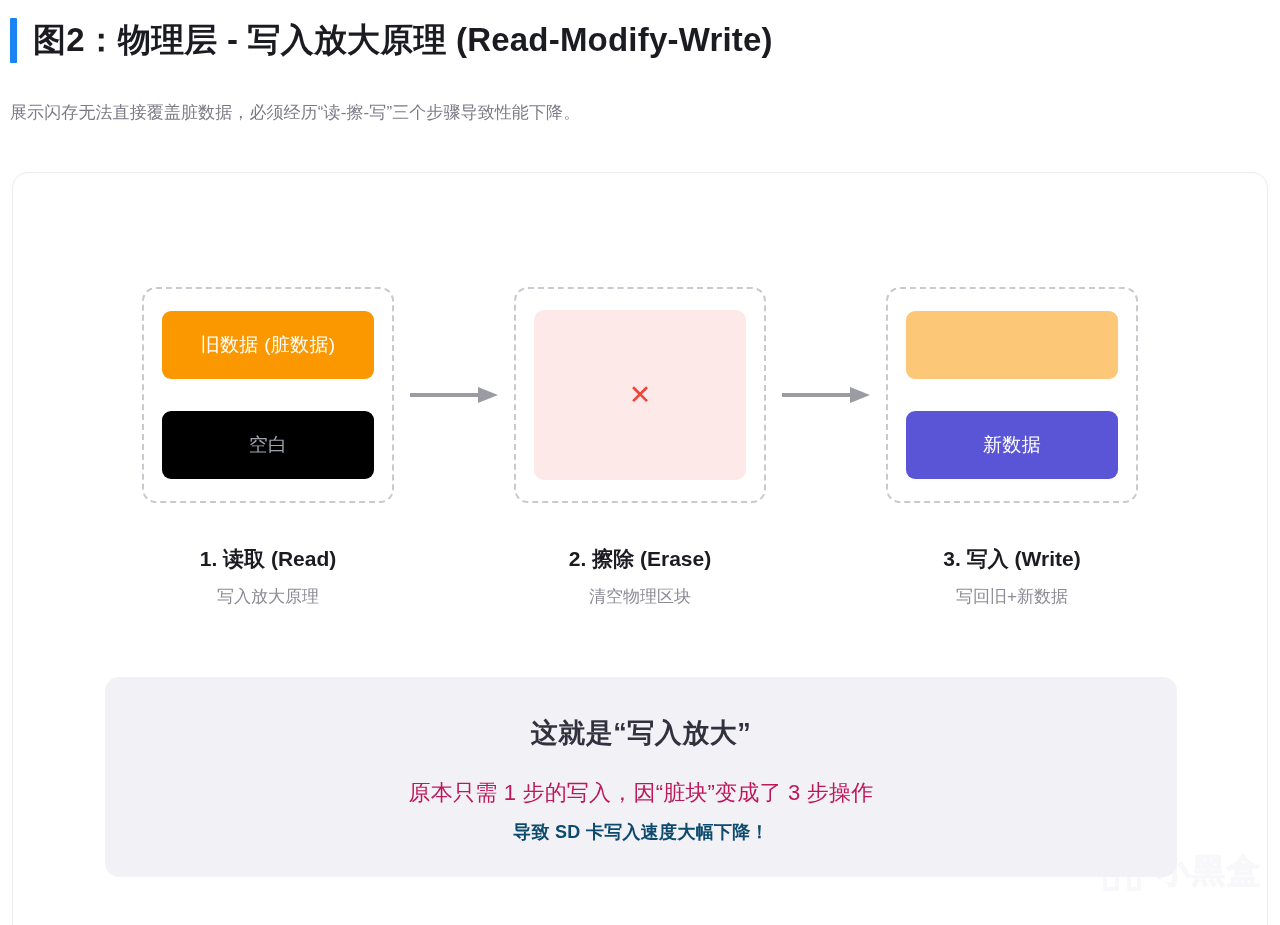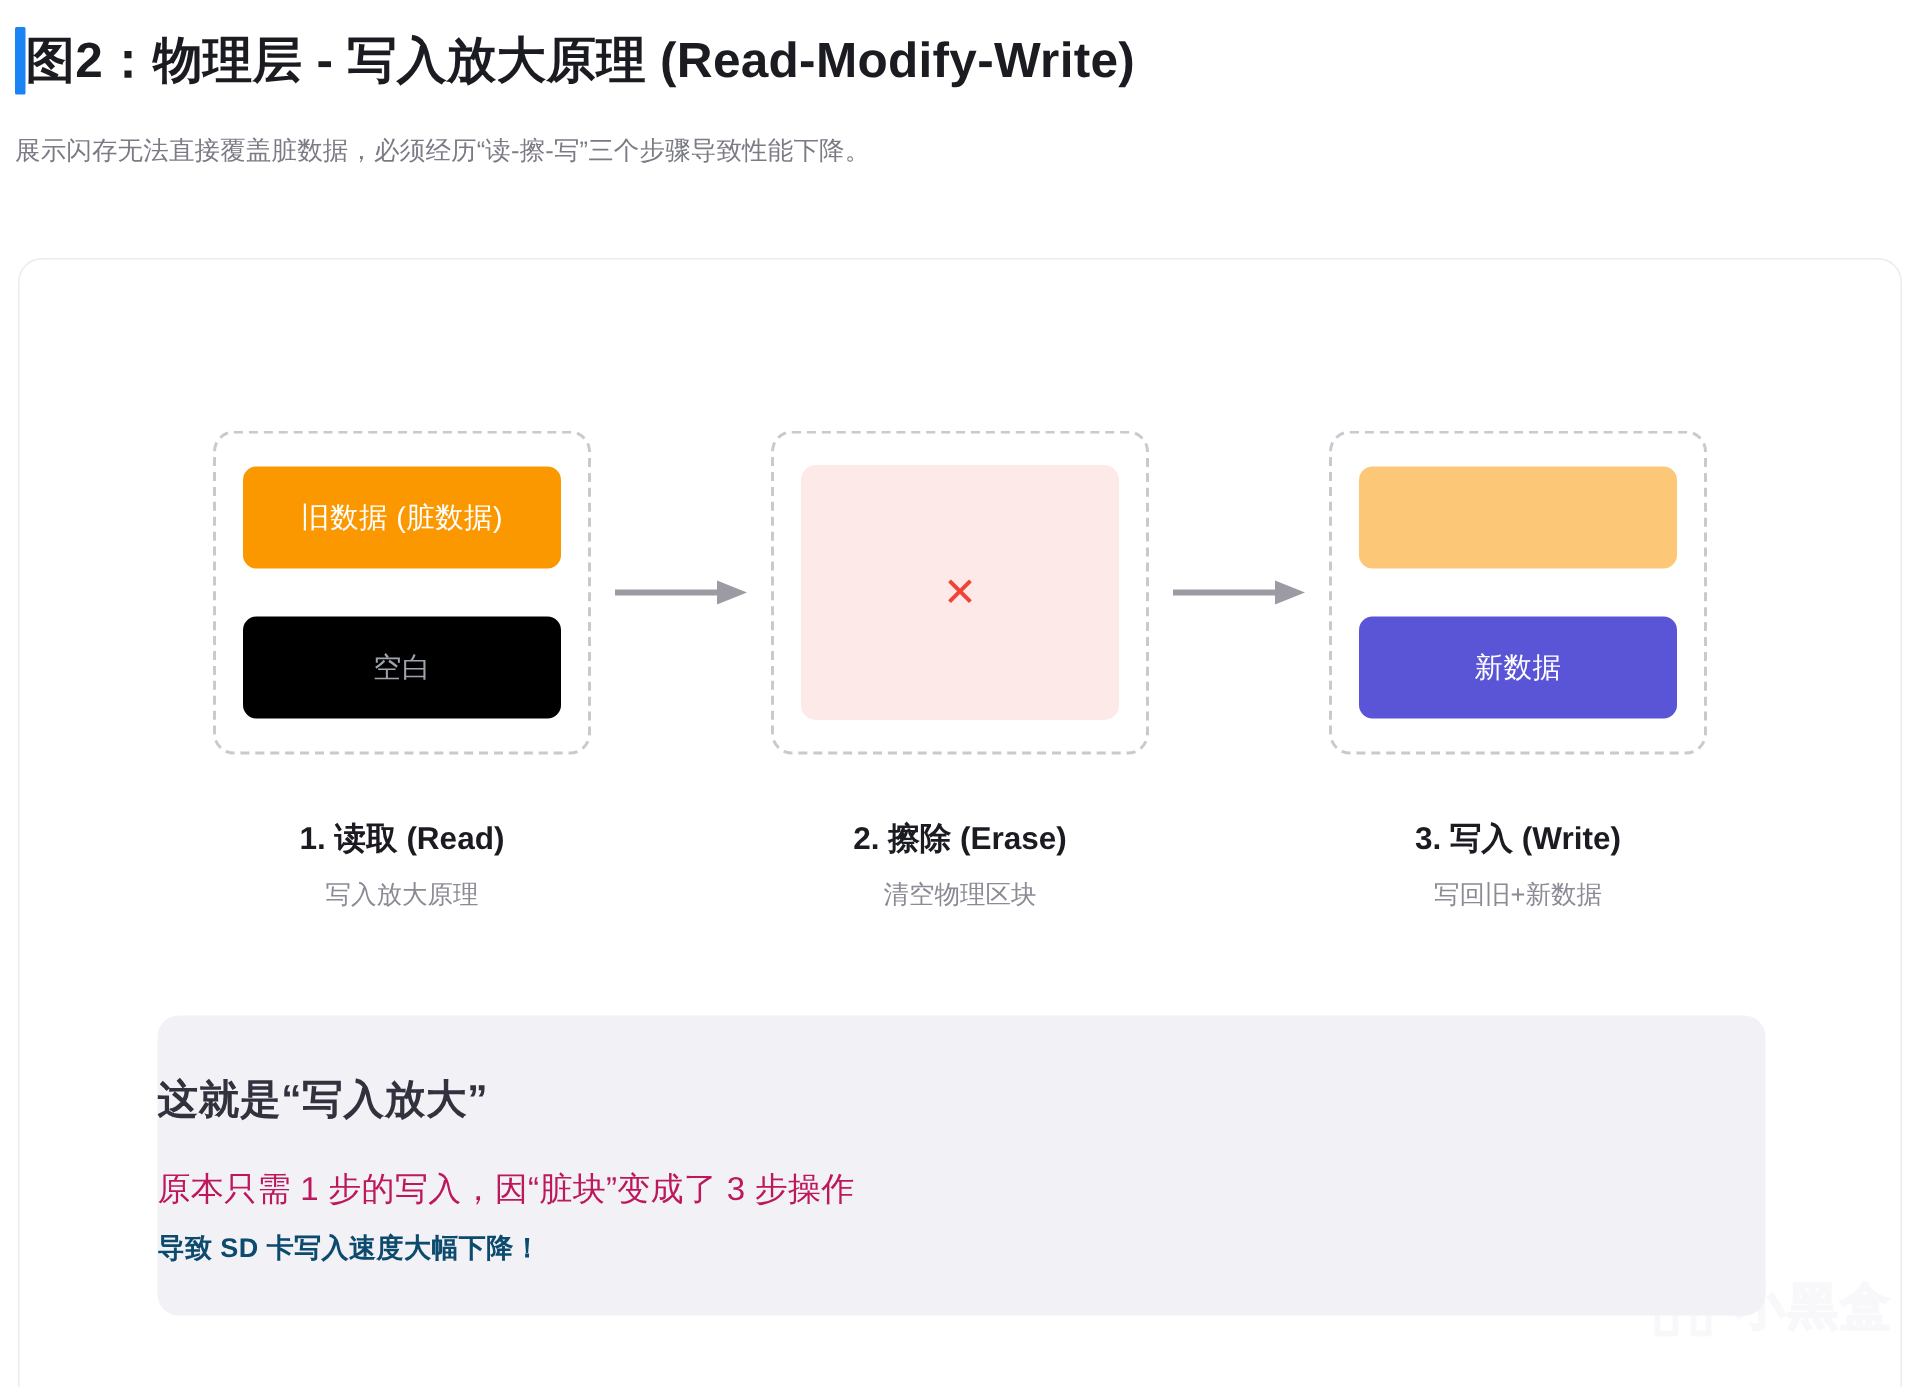--- a/index.html
+++ b/index.html
@@ -24,41 +24,42 @@
     position: absolute;
     left: 0;
     top: 0;
     width: 1280px;
     padding: 18px 0 0 0;
   }
 
   .title-row {
     display: flex;
     align-items: center;
+    gap: 16px;
     padding-left: 10px;
   }
 
   .title-accent {
     width: 7px;
     height: 45px;
     background: #1a84f5;
     border-radius: 1px;
     flex: 0 0 auto;
   }
 
   .page-title {
     font-size: 33px;
     font-weight: bold;
     color: #1b1b22;
     letter-spacing: 0.2px;
     white-space: nowrap;
   }
 
   .page-subtitle {
-    margin-top: 26px;
+    margin-top: 38px;
     padding-left: 10px;
     font-size: 17px;
     color: #7b7b86;
     letter-spacing: 0.1px;
   }
 
   
   .card {
     position: absolute;
     left: 12px;
@@ -180,21 +181,21 @@
   .conclusion {
     position: absolute;
     left: 92px;
     top: 504px;
     width: 1072px;
     height: 200px;
     background: #f2f1f6;
     border-radius: 14px;
     display: flex;
     flex-direction: column;
-    align-items: flex-start;
+    align-items: center;
     justify-content: center;
     padding-top: 4px;
   }
 
   .conclusion-title {
     font-size: 27px;
     font-weight: bold;
     color: #32323f;
     letter-spacing: 0.5px;
   }

